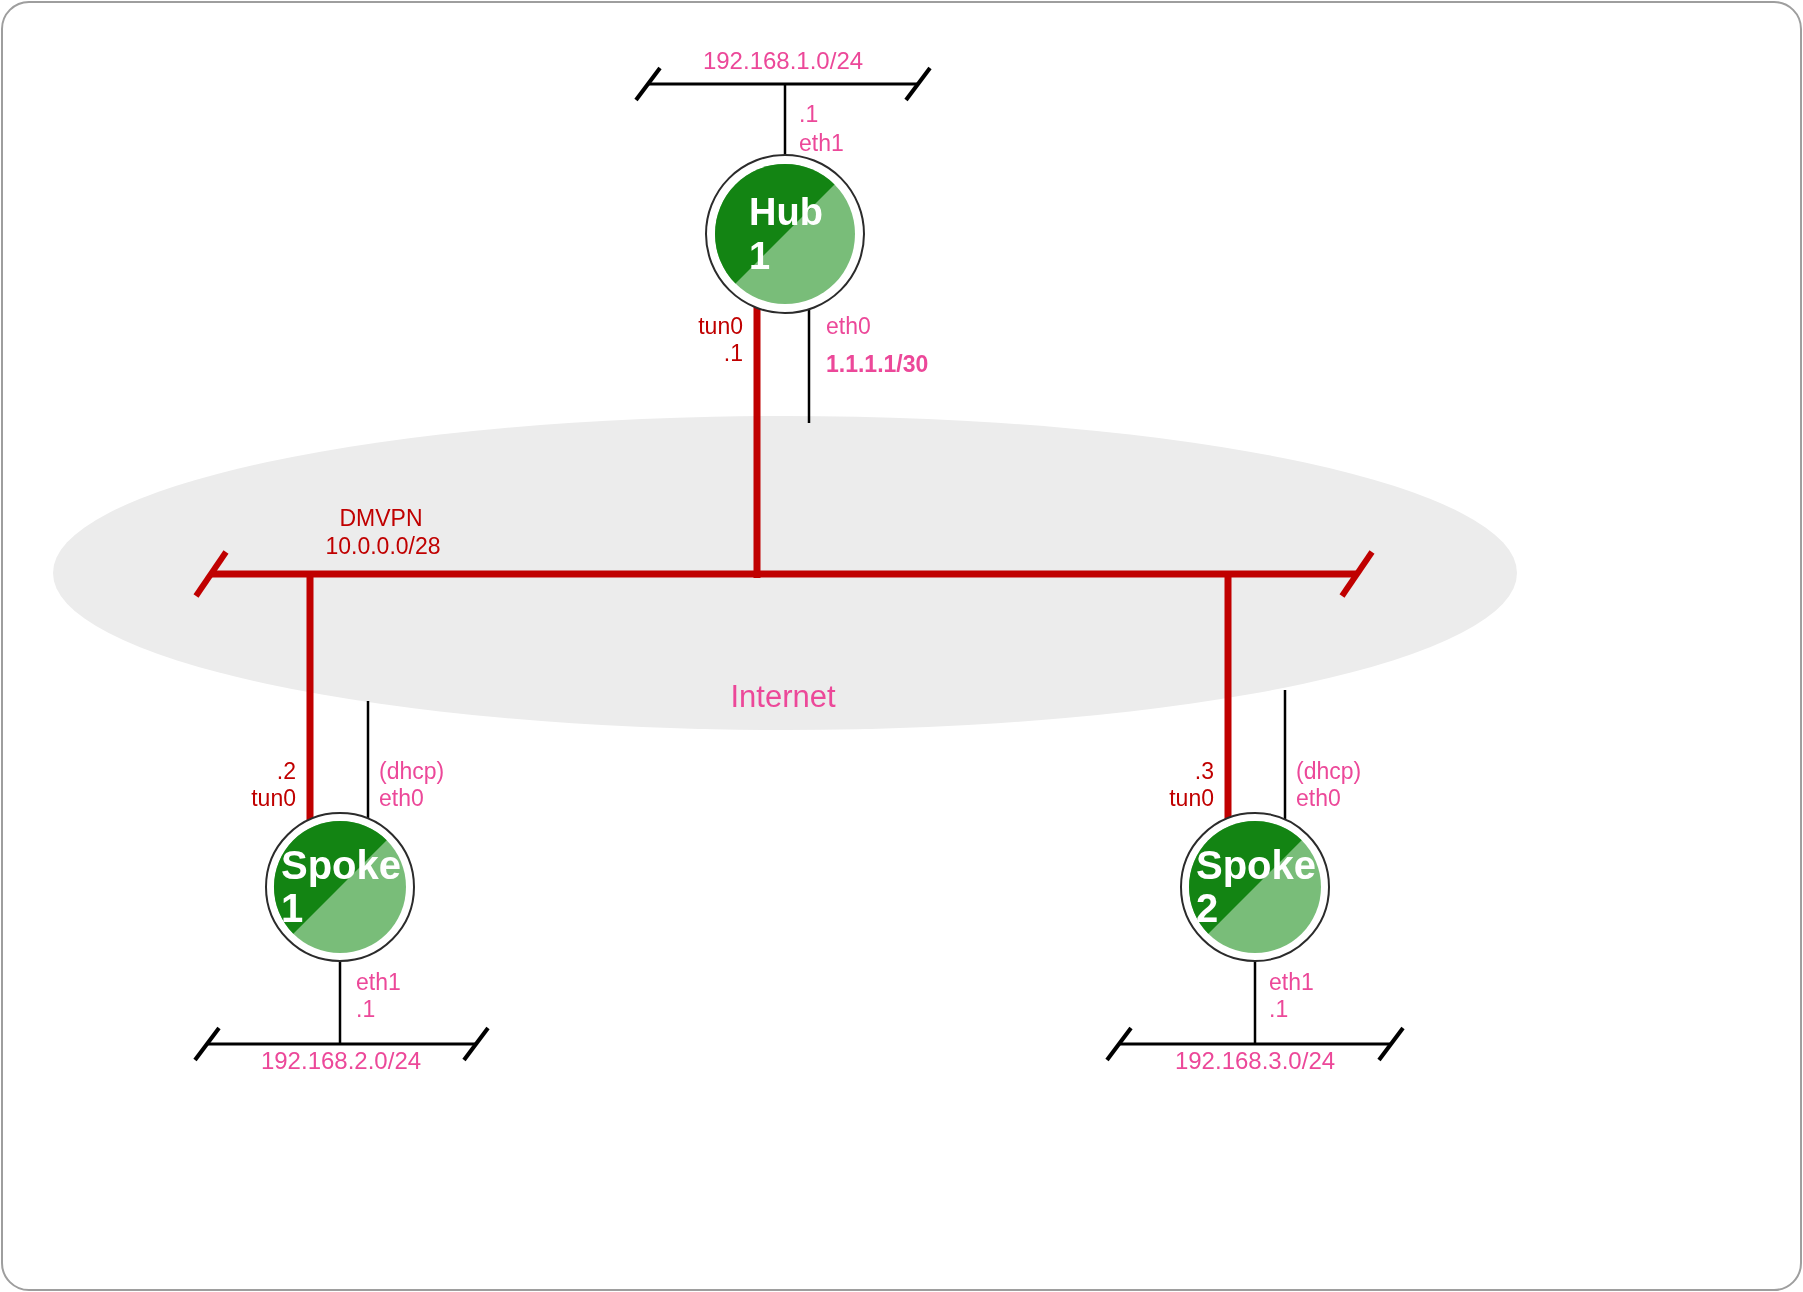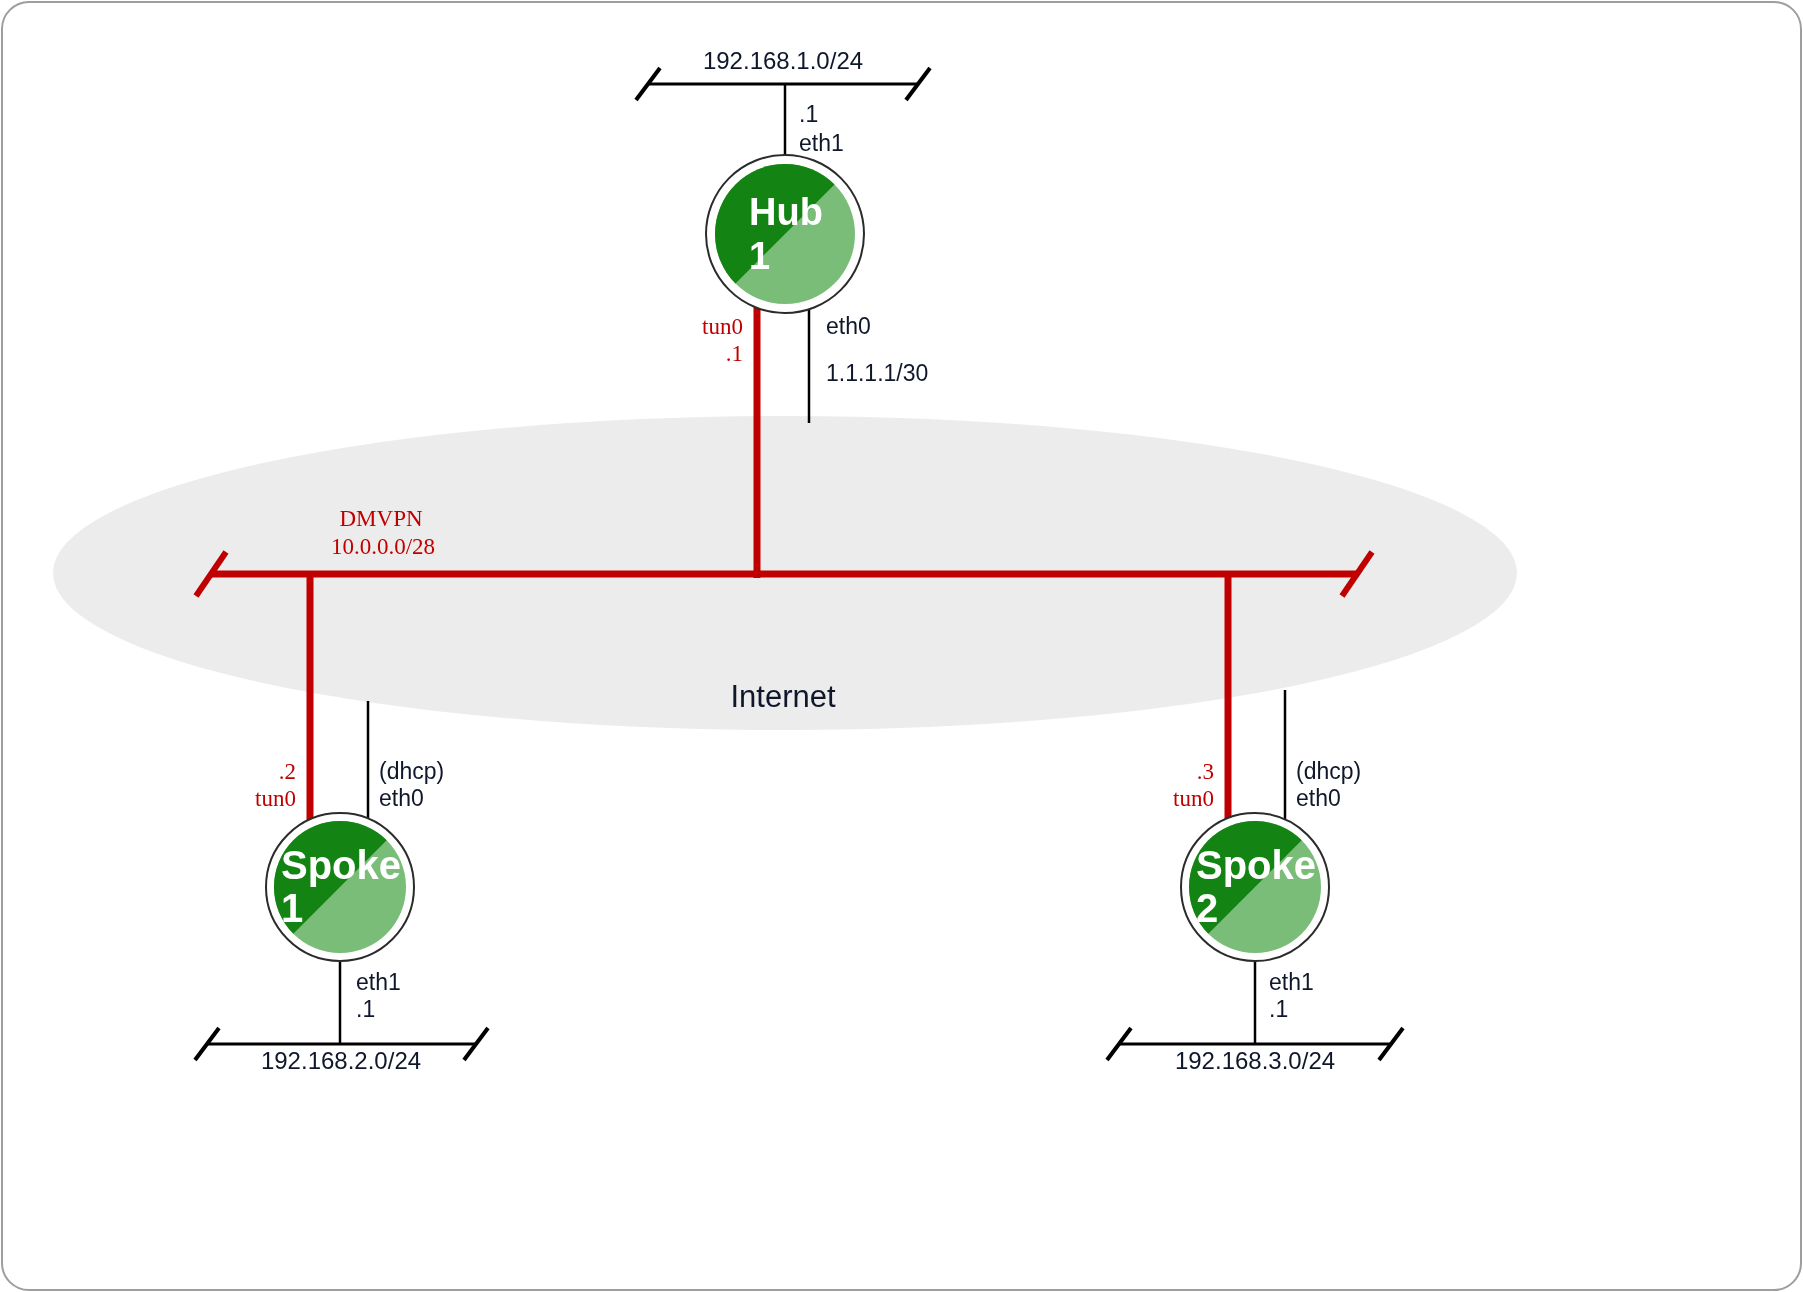--- a/index.html
+++ b/index.html
@@ -16,28 +16,28 @@
     inset: 1px;
     border: 2px solid #9e9e9e;
     border-radius: 28px;
     pointer-events: none;
   }
   svg.layer { position: absolute; left: 0; top: 0; }
 
   .lbl {
     position: absolute;
     font-size: 23px;
-    color: #0f172a;
+    color: #ec4899;
     white-space: nowrap;
     line-height: 1;
   }
   .c { transform: translate(-50%, -50%); }
   .l { transform: translateY(-50%); }
   .r { transform: translate(-100%, -50%); }
-  .red { color: #c00000; font-family: Liberation Serif, serif; }
+  .red { color: #c00000; }
   .net { font-size: 24px; }
   .inet { font-size: 31px; }
 
   .node-label {
     position: absolute;
     transform: translate(-50%, -50%);
     color: #ffffff;
     font-weight: bold;
     text-align: left;
   }
@@ -118,21 +118,21 @@
   <div class="lbl c net" style="left:1255px; top:1061px;">192.168.3.0/24</div>
   <div class="lbl c red" style="left:381px; top:518px;">DMVPN</div>
   <div class="lbl c red" style="left:383px; top:546px;">10.0.0.0/28</div>
   <div class="lbl c inet" style="left:783px; top:696px;">Internet</div>
 
   <div class="lbl l" style="left:799px; top:114px;">.1</div>
   <div class="lbl l" style="left:799px; top:143px;">eth1</div>
   <div class="lbl r red" style="left:743px; top:326px;">tun0</div>
   <div class="lbl r red" style="left:743px; top:353px;">.1</div>
   <div class="lbl l" style="left:826px; top:326px;">eth0</div>
-  <div class="lbl l" style="left:826px; top:373px;">1.1.1.1/30</div>
+  <div class="lbl l" style="left:826px; top:364px;font-weight:bold;">1.1.1.1/30</div>
 
   <div class="lbl r red" style="left:296px; top:771px;">.2</div>
   <div class="lbl r red" style="left:296px; top:798px;">tun0</div>
   <div class="lbl l" style="left:379px; top:771px;">(dhcp)</div>
   <div class="lbl l" style="left:379px; top:798px;">eth0</div>
   <div class="lbl l" style="left:356px; top:982px;">eth1</div>
   <div class="lbl l" style="left:356px; top:1009px;">.1</div>
 
   <div class="lbl r red" style="left:1214px; top:771px;">.3</div>
   <div class="lbl r red" style="left:1214px; top:798px;">tun0</div>

